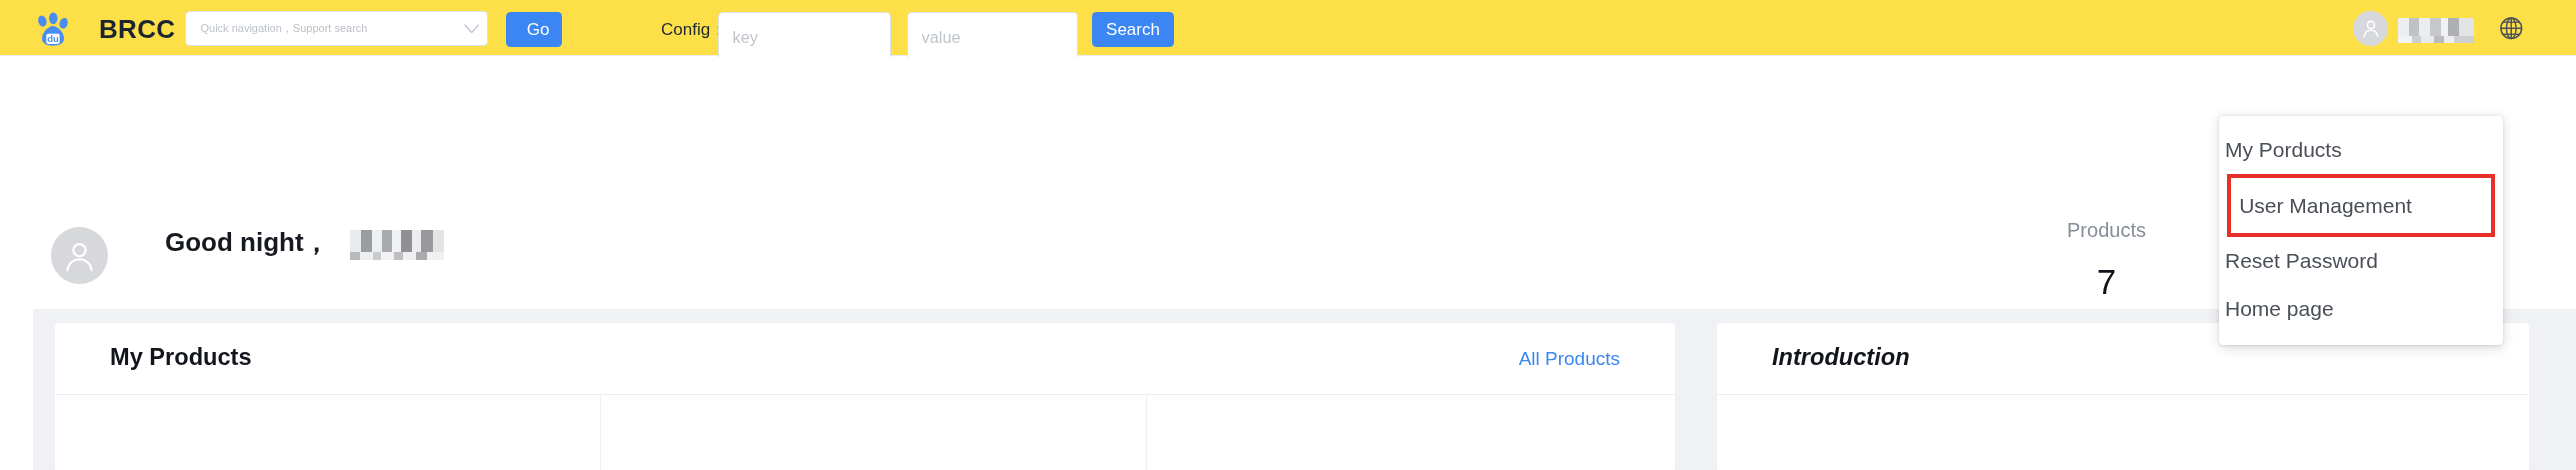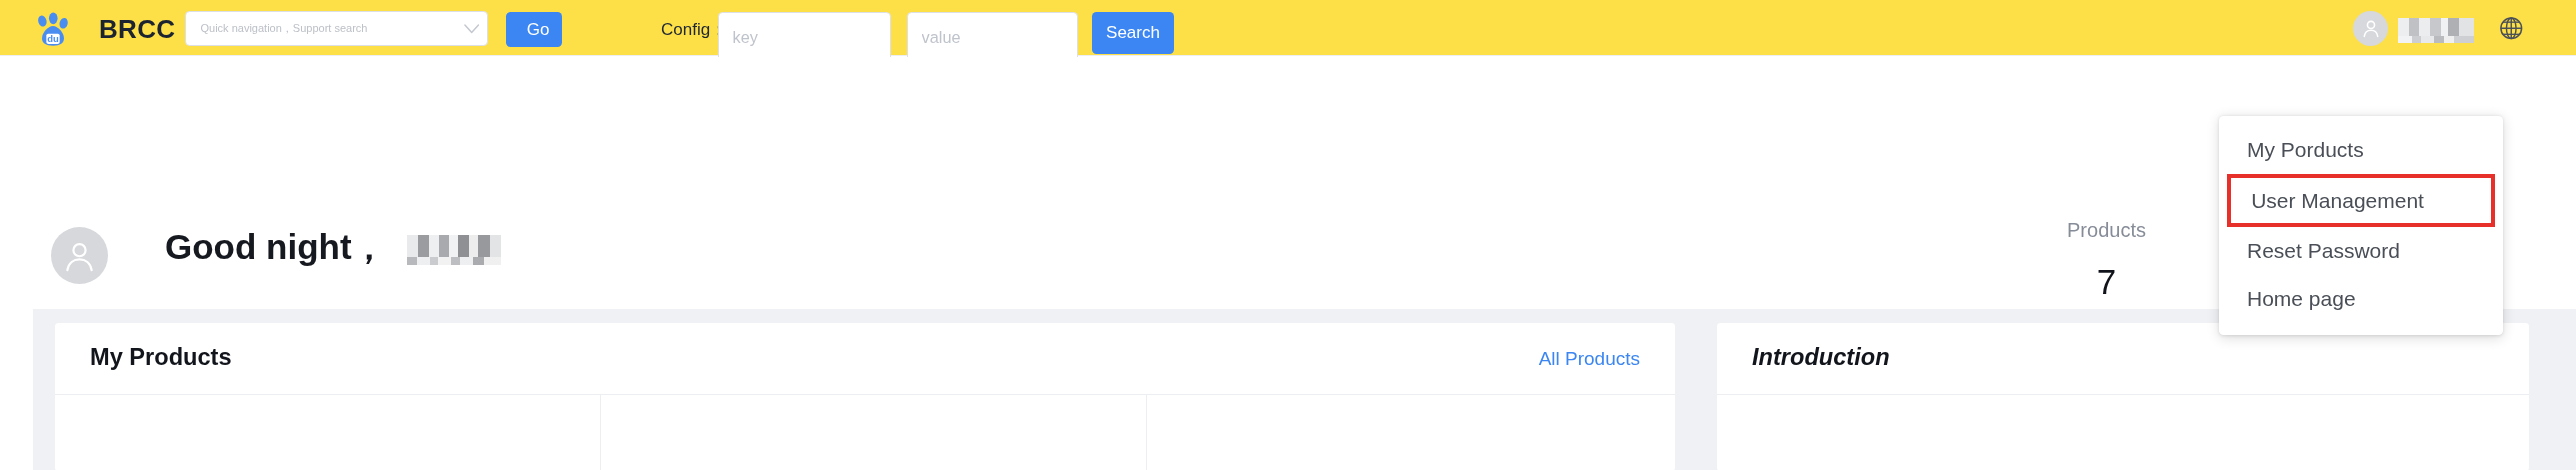--- a/index.html
+++ b/index.html
@@ -72,21 +72,21 @@
     border-radius: 4.5px;
     background: #3b86f2;
     color: #fff;
     font-family: inherit;
     font-size: 17px;
     cursor: pointer;
     padding: 0;
     line-height: 1;
   }
   .btn-go  { left: 506px; top: 11.8px; width: 56px; height: 35px; padding-left: 8px; }
-  .btn-search { left: 1092px; top: 11.8px; width: 82px; height: 42px; }
+  .btn-search { left: 1092px; top: 11.8px; width: 82px; height: 35px; }
 
   .config-label {
     position: absolute;
     left: 661px; top: 18px;
     font-size: 17px;
     color: #1f2733;
     white-space: nowrap;
   }
   .inp {
     position: absolute;
@@ -162,21 +162,21 @@
     display:flex; align-items:center; justify-content:center;
   }
   .avatar-lg svg { display:block; }
 
   .greet-line {
     position: absolute;
     left: 165px; top: 172px;
     display: flex; align-items: center;
   }
   .greet-text {
-    font-size: 35px;
+    font-size: 26px;
     font-weight: 700;
     color: #16191f;
     line-height: 1;
     white-space: nowrap;
   }
   .redact-name {
     margin-left: 20px;
     width: 94px; height: 23.6px;
     background:
       linear-gradient(90deg,
@@ -234,21 +234,21 @@
     box-sizing: border-box;
   }
   .card-products { left: 22px; width: 1620px; height: 148px; }
   .card-intro    { left: 1684px; width: 812px; height: 148px; font-style: italic; }
 
   .card-head {
     position: relative;
     height: 72px;
     border-bottom: 0.9px solid #eceef1;
     display: flex; align-items: center;
-    padding: 0 35px;
+    padding: 0 55px;
     box-sizing: border-box;
   }
   .card-title {
     font-size: 23.6px;
     font-weight: 700;
     color: #12151c;
     line-height: 1;
   }
   .card-link {
     margin-left: auto;
@@ -281,32 +281,32 @@
     background: #ffffff;
     border-radius: 4.5px;
     box-shadow: 0 2.7px 12.7px rgba(0,0,0,.14), 0 0.9px 3.6px rgba(0,0,0,.10);
     padding: 10px 0 11.8px 0;
     box-sizing: border-box;
     z-index: 50;
   }
   .menu-item {
     height: 48px;
     display: flex; align-items: center;
-    padding-left: 28px;
+    padding-left: 6px;
     font-size: 21px;
     color: #4a4f57;
     white-space: nowrap;
     cursor: pointer;
     box-sizing: border-box;
   }
   .menu-item.highlight {
     border: 4.5px solid #e8302a;
-    height: 53px;
+    height: 63px;
     margin: 0 8.2px;
-    padding-left: 20px;
+    padding-left: 8px;
     box-sizing: border-box;
   }
 </style>
 </head>
 <body>
 
 <div class="header">
 
   <div class="brand">
     <span class="brand-logo">

